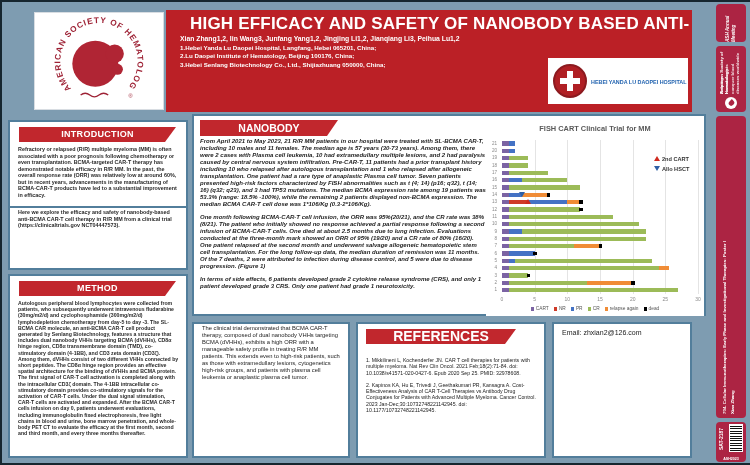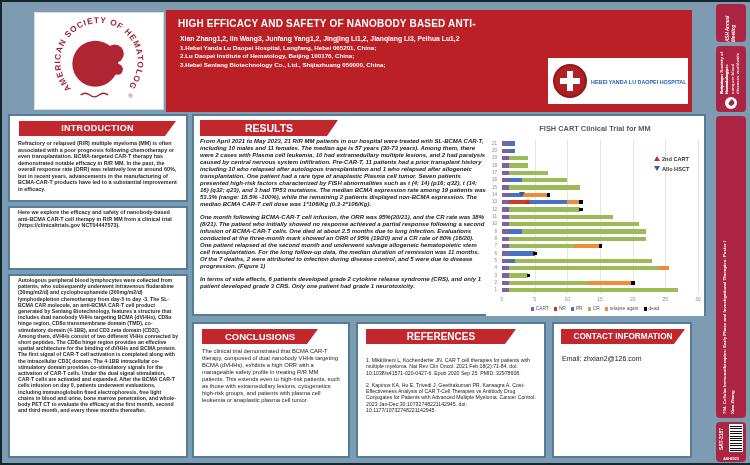--- a/index.html
+++ b/index.html
@@ -6,21 +6,21 @@
   body{width:750px;height:465px;position:relative;background:#7e9cb1;font-family:"Liberation Sans",sans-serif;overflow:hidden;box-shadow:inset 0 2px 0 #16262f,inset 2px 0 0 #16262f,inset 0 -2px 0 #16262f}
   .abs{position:absolute;box-sizing:border-box}
   .box{position:absolute;box-sizing:border-box;background:#fff;border:2px solid #527e9b}
   .banner{background:#c1272d;color:#fff;font-weight:bold;text-align:center;clip-path:polygon(0 0,100% 0,calc(100% - 11px) 100%,0 100%)}
   .banner-sm{margin:5px 10px 3px 9px;height:15px;line-height:15px;font-size:9px;letter-spacing:.3px}
   .body-txt{padding:1px 7px 4px 8px;font-size:5.4px;line-height:6.5px;font-weight:600;color:#2a2a2a;text-align:left}
   .results-txt{position:absolute;left:6px;top:22px;width:286px;font-size:6px;line-height:7px;font-style:italic;font-weight:bold;color:#1d1d1d}
   .results-txt p{margin:0 0 6px 0}
   
   #band{left:166px;top:10px;width:526px;height:102px;background:#bb2026}
-  #title{padding:7px 0 0 12px;color:#fff;font-weight:bold;font-size:10px;line-height:14.5px;letter-spacing:.2px}
+  #title{padding:7px 0 0 24px;color:#fff;font-weight:bold;font-size:17px;line-height:14.5px;letter-spacing:.2px}
   #authors{padding:3px 0 0 14px;color:#fff;font-weight:bold;font-size:6.8px}
   #affs{padding:2px 0 0 14px;color:#fff;font-weight:bold;font-size:6.2px;line-height:8.6px}
   #ash-box{left:34px;top:12px;width:130px;height:98px;background:#fff;border:1px solid #d8dde2;display:flex;align-items:center;justify-content:center}
   #hosp-box{left:548px;top:58px;width:140px;height:46px;background:#fff;display:flex;align-items:center;padding:3px 5px;gap:4px}
   #hosp-emblem{width:30px;height:30px;border-radius:50%;background:#b01f24;position:relative;flex:0 0 auto;border:2px solid #8c1a1f}
   #hosp-emblem:before{content:"";position:absolute;left:12px;top:5px;width:6px;height:20px;background:#fff}
   #hosp-emblem:after{content:"";position:absolute;left:5px;top:12px;width:20px;height:6px;background:#fff}
   #hosp-cn{color:#2364b0;font-weight:bold;font-size:12.5px;letter-spacing:.5px;white-space:nowrap}
   #hosp-en{color:#2364b0;font-weight:bold;font-size:5.4px;margin-top:1px;white-space:nowrap}
   
@@ -91,35 +91,36 @@
   </div>
 </div>
 
 <div class="abs" id="hosp-box">
   <div id="hosp-emblem"></div>
   <div>
     <div id="hosp-en">HEBEI YANDA LU DAOPEI HOSPITAL</div>
   </div>
 </div>
 
-<div class="box" style="left:8px;top:114px;width:180px;height:88px">
+<div class="box" style="left:8px;top:120px;width:180px;height:88px">
   <div class="banner banner-sm">INTRODUCTION</div>
   <div class="body-txt">Refractory or relapsed (R/R) multiple myeloma (MM) is often associated with a poor prognosis following chemotherapy or even transplantation. BCMA-targeted CAR-T therapy has demonstrated notable efficacy in R/R MM. In the past, the overall response rate (ORR) was relatively low at around 60%, but in recent years, advancements in the manufacturing of BCMA-CAR-T products have led to a substantial improvement in efficacy.</div>
 </div>
 
 <div class="box" style="left:8px;top:206px;width:180px;height:64px">
   <div class="body-txt">Here we explore the efficacy and safety of nanobody-based anti-BCMA CAR-T cell therapy in R/R MM from a clinical trial (https://clinicaltrials.gov NCT04447573).</div>
 </div>
 
 <div class="box" style="left:8px;top:274px;width:180px;height:184px">
+  <div class="banner banner-sm">METHOD</div>
   <div class="body-txt" style="font-size:5.2px;line-height:6.2px">Autologous peripheral blood lymphocytes were collected from patients, who subsequently underwent intravenous fludarabine (30mg/m2/d) and cyclophosphamide (300mg/m2/d) lymphodepletion chemotherapy from day-5 to day -3. The SL-BCMA CAR molecule, an anti-BCMA CAR-T cell product generated by Senlang Biotechnology, features a structure that includes dual nanobody VHHs targeting BCMA (dVHHs), CD8α hinge region, CD8α transmembrane domain (TMD), co-stimulatory domain (4-1BB), and CD3 zeta domain (CD3ζ). Among them, dVHHs consist of two different VHHs connected by short peptides. The CD8α hinge region provides an effective spatial architecture for the binding of dVHHs and BCMA protein. The first signal of CAR-T cell activation is completed along with the intracellular CD3ζ domain. The 4-1BB intracellular co-stimulatory domain provides co-stimulatory signals for the activation of CAR-T cells. Under the dual signal stimulation, CAR-T cells are activated and expanded. After the BCMA CAR-T cells infusion on day 0, patients underwent evaluations, including immunoglobulin fixed electrophoresis, free light chains in blood and urine, bone marrow penetration, and whole-body PET CT to evaluate the efficacy at the first month, second and third month, and every three months thereafter.</div>
 </div>
 
 <div class="box" style="left:192px;top:114px;width:514px;height:202px">
-  <div class="banner" style="margin:4px 0 0 6px;width:138px;height:16px;line-height:16px;font-size:10.5px">RESULTS</div>
+  <div class="banner" style="margin:4px 0 0 6px;width:138px;height:16px;line-height:16px;font-size:10.5px">NANOBODY</div>
   <div class="results-txt">
     <p>From April 2021 to May 2023, 21 R/R MM patients in our hospital were treated with SL-BCMA CAR-T, including 10 males and 11 females. The median age is 57 years (30-73 years). Among them, there were 2 cases with Plasma cell leukemia, 10 had extramedullary multiple lesions, and 2 had paralysis caused by central nervous system infiltration. Pre-CAR-T, 11 patients had a prior transplant history including 10 who relapsed after autologous transplantation and 1 who relapsed after allogeneic transplantation. One patient had a rare type of anaplastic Plasma cell tumor. Seven patients presented high-risk factors characterized by FISH abnormalities such as t (4; 14) (p16; q32), t (14; 16) (q32; q23), and 3 had TP53 mutations. The median BCMA expression rate among 19 patients was 53.3% (range: 18.5% -100%), while the remaining 2 patients displayed non-BCMA expression. The median BCMA CAR-T cell dose was 1*106/Kg (0.3-2*106/Kg).</p>
     <p>One month following BCMA-CAR-T cell infusion, the ORR was 95%(20/21), and the CR rate was 38% (8/21). The patient who initially showed no response achieved a partial response following a second infusion of BCMA-CAR-T cells. One died at about 2.5 months due to lung infection. Evaluations conducted at the three-month mark showed an ORR of 95% (19/20) and a CR rate of 80% (16/20). One patient relapsed at the second month and underwent salvage allogeneic hematopoietic stem cell transplantation. For the long follow-up data, the median duration of remission was 11 months. Of the 7 deaths, 2 were attributed to infection during disease control, and 5 were due to disease progression. (Figure 1)</p>
     <p>In terms of side effects, 6 patients developed grade 2 cytokine release syndrome (CRS), and only 1 patient developed grade 3 CRS. Only one patient had grade 1 neurotoxicity.</p>
   </div>
 
   <div id="chart">
     <div id="chart-title">FISH CART Clinical Trial for MM</div>
     <div id="yticks">
         <div class="ytick" style="top: 0.8px;">21</div>
@@ -230,34 +231,32 @@
         <span><span class="leg-swatch" style="background: rgb(207, 58, 40);"></span><span>NR</span></span>
         <span><span class="leg-swatch" style="background: rgb(68, 114, 196);"></span><span>PR</span></span>
         <span><span class="leg-swatch" style="background: rgb(156, 187, 88);"></span><span>CR</span></span>
         <span><span class="leg-swatch" style="background: rgb(240, 140, 54);"></span><span>relapse again</span></span>
         <span><span class="leg-swatch" style="background: rgb(0, 0, 0);"></span><span>dead</span></span>
       </div>
   </div>
 </div>
 
 <div class="box" style="left:192px;top:322px;width:158px;height:136px">
-  <div class="banner" style="margin:5px 0 3px 8px;width:116px;height:15px;line-height:15px;font-size:9.5px">CONCLUSIONS</div>
   <div class="body-txt" style="font-size:5.8px;line-height:7px;font-weight:400;color:#222">The clinical trial demonstrated that BCMA CAR-T therapy, composed of dual nanobody VHHs targeting BCMA (dVHHs), exhibits a high ORR with a manageable safety profile in treating R/R MM patients. This extends even to high-risk patients, such as those with extramedullary lesions, cytogenetics high-risk groups, and patients with plasma cell leukemia or anaplastic plasma cell tumor.</div>
 </div>
 
 <div class="box" style="left:356px;top:322px;width:190px;height:136px">
-  <div class="banner" style="margin:5px 0 12px 8px;width:150px;height:15px;line-height:15px;font-size:10px">REFERENCES</div>
+  <div class="banner" style="margin:5px 0 12px 8px;width:150px;height:15px;line-height:15px;font-size:14px">REFERENCES</div>
   <div class="body-txt" style="font-size:5.2px;line-height:6.3px;font-weight:400;color:#222">
     <div style="margin-bottom:6px">1.  Mikkilineni L, Kochenderfer JN. CAR T cell therapies for patients with multiple myeloma. Nat Rev Clin Oncol. 2021 Feb;18(2):71-84. doi: 10.1038/s41571-020-0427-6. Epub 2020 Sep 25. PMID: 32978608.</div>
     <div>2.  Kapinos KA, Hu E, Trivedi J, Geethakumari PR, Kansagra A. Cost-Effectiveness Analysis of CAR T-Cell Therapies vs Antibody Drug Conjugates for Patients with Advanced Multiple Myeloma. Cancer Control. 2023 Jan-Dec;30:10732748221142945. doi: 10.1177/10732748221142945.</div>
   </div>
 </div>
 
 <div class="box" style="left:552px;top:322px;width:140px;height:136px">
-  <div class="banner" style="margin:5px 0 6px 7px;width:124px;height:15px;line-height:15px;font-size:8.2px">CONTACT INFORMATION</div>
   <div class="body-txt" style="font-size:7px;font-weight:400;color:#222;padding-top:6px">Email: zhxian2@126.com</div>
 </div>
 
 <div class="tab" id="tab-top">
   <div class="vtext">ASH Annual Meeting</div>
 </div>
 
 <div class="tab" id="tab-society">
   <div class="vtext">American Society of Hematology</div>
   <div class="vtext" id="society-tag">Helping hematologists conquer blood diseases worldwide</div>

